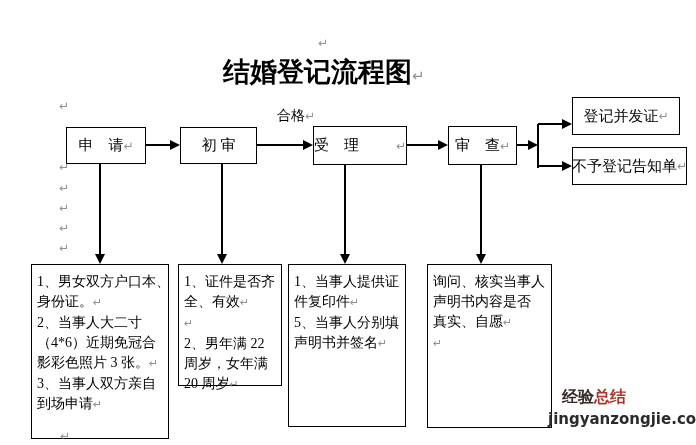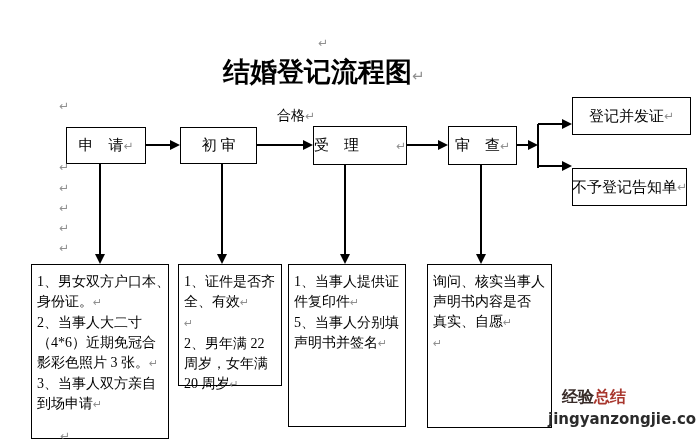--- a/index.html
+++ b/index.html
@@ -12,22 +12,22 @@
   .pc{color:#909090;font-size:12px;font-family:"DejaVu Sans",sans-serif;font-weight:normal;}
   #title .pc{font-size:15px;}
 
   
   .fbox{position:absolute;box-sizing:border-box;border:1.5px solid #000;background:#fff;
         display:flex;align-items:center;justify-content:center;font-size:15px;white-space:nowrap;}
   #fb0{left:66px;top:127px;width:80px;height:37px;}
   #fb1{left:180px;top:127px;width:77px;height:37px;text-align:right;}
   #fb2{left:313px;top:126px;width:94px;height:39px;justify-content:space-between;}
   #fb3{left:448px;top:126px;width:69px;height:39px;}
-  #ob0{left:572px;top:97px;width:119px;height:38px;}
-  #ob1{left:572px;top:147px;width:115px;height:38px;margin-top:21px;}
+  #ob0{left:572px;top:97px;width:108px;height:38px;}
+  #ob1{left:572px;top:147px;width:115px;height:38px;}
 
   
   #qlabel{position:absolute;left:277px;top:107px;font-size:14px;white-space:nowrap;}
 
   
   .hl{position:absolute;height:2px;background:#000;}
   .vl{position:absolute;width:2px;background:#000;}
   .ah-r{position:absolute;width:0;height:0;border-top:5px solid transparent;
         border-bottom:5px solid transparent;border-left:10px solid #000;}
   .ah-d{position:absolute;width:0;height:0;border-left:5px solid transparent;

